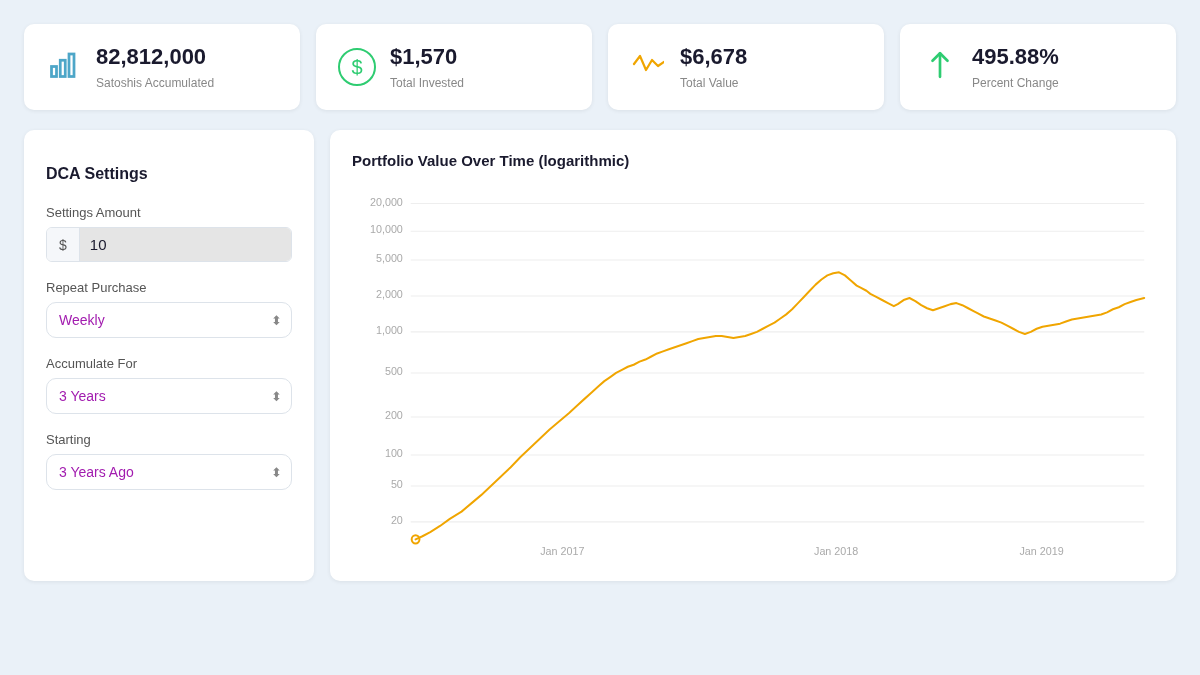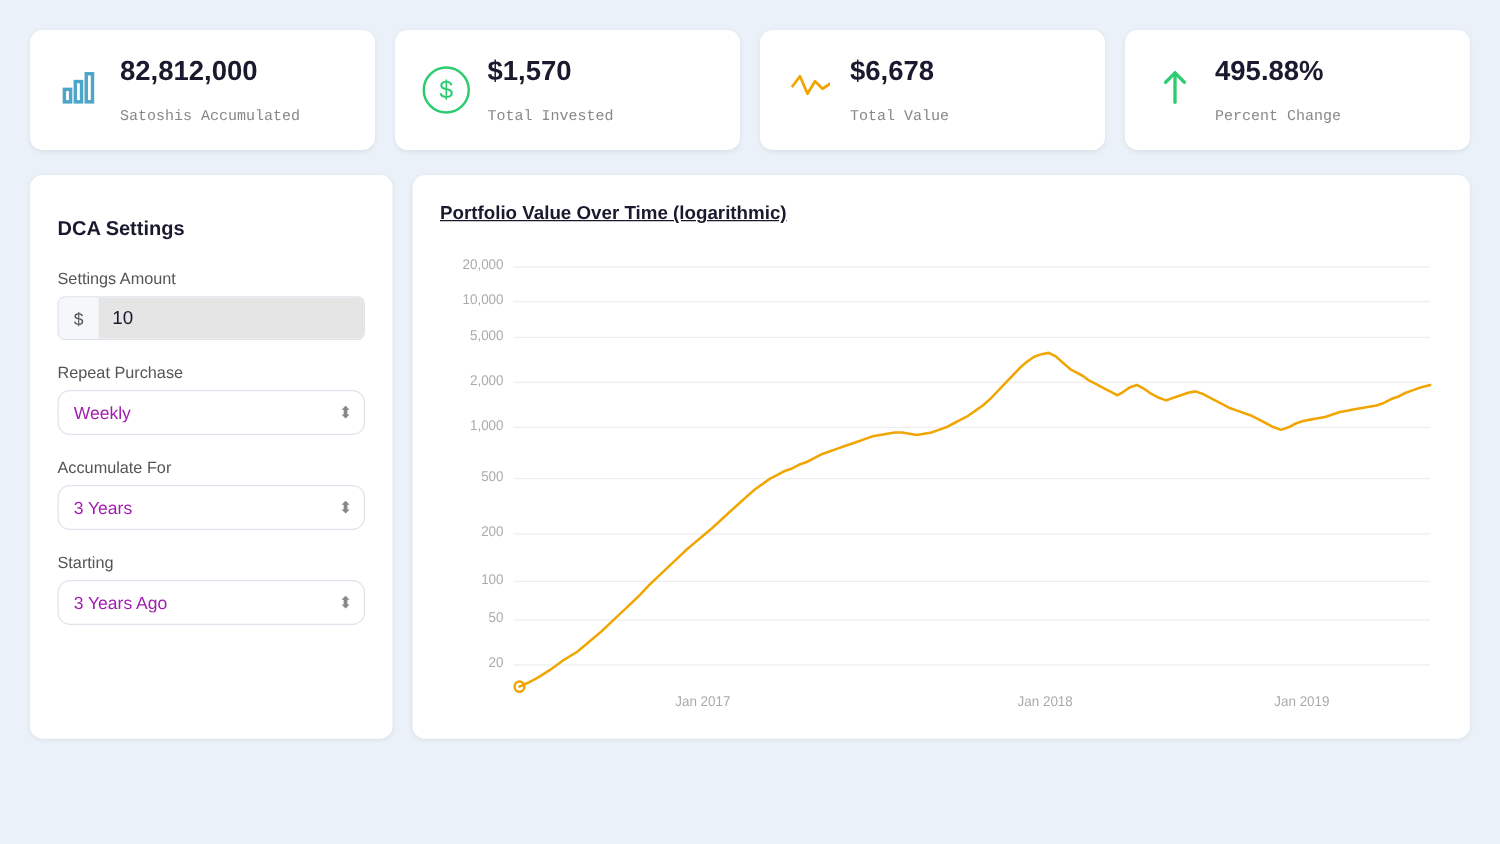--- a/index.html
+++ b/index.html
@@ -33,22 +33,21 @@
     .card-text {}
     .card-value {
       font-size: 22px;
       font-weight: 700;
       color: #1a1a2e;
       line-height: 1.2;
     }
     .card-label {
       font-size: 12px;
       color: #888;
-      margin-top: 16px;
-      font-family: Liberation Mono, monospace;
+      margin-top: 6px;
     }
     .main-row {
       display: grid;
       grid-template-columns: 290px 1fr;
       gap: 16px;
     }
     .settings-panel {
       background: #fff;
       border-radius: 10px;
       padding: 35px 22px;
@@ -123,21 +122,20 @@
       background: #fff;
       border-radius: 10px;
       padding: 22px 22px 16px 22px;
       box-shadow: 0 1px 4px rgba(0,0,0,0.07);
     }
     .chart-title {
       font-size: 15px;
       font-weight: 600;
       color: #1a1a2e;
       margin-bottom: 16px;
-      text-decoration: underline;
     }
     .chart-area {
       width: 100%;
       height: 380px;
     }
     svg text {
       font-family: -apple-system, BlinkMacSystemFont, 'Segoe UI', sans-serif;
     }
   </style>
 </head>

